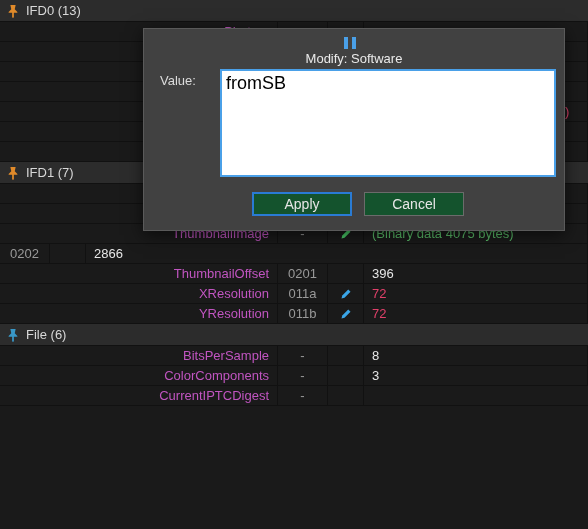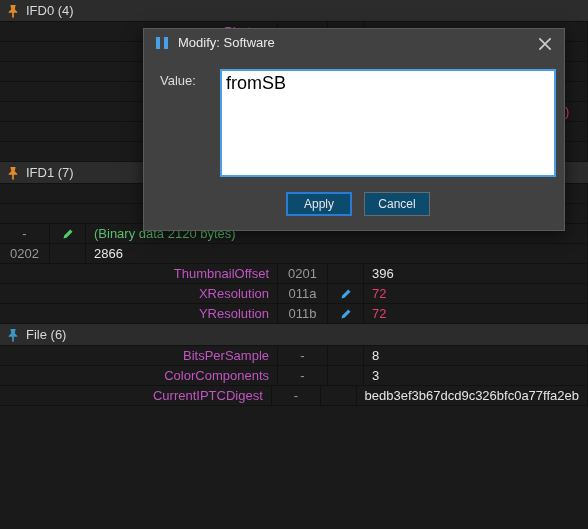--- a/index.html
+++ b/index.html
@@ -62,23 +62,24 @@
     top: 28px;
     left: 143px;
     width: 422px;
     background: #414141;
     border: 1px solid #5a5a5a;
     box-shadow: 0 4px 16px rgba(0,0,0,0.6);
     z-index: 100;
   }
   .modal-titlebar {
     display: flex;
-    align-items: flex-start;
+    align-items: center;
     padding: 6px 10px;
     height: 30px;
+    flex-direction: column;
   }
   .modal-icon {
     width: 16px; height: 16px;
     color: #4aa0e8;
     margin-right: 8px;
   }
   .modal-title { flex: 1; color: #eaeaea; font-size: 13px; }
   .modal-close { width: 18px; height: 18px; color: #ccc; cursor: pointer; }
 
   .modal-body {
@@ -102,47 +103,47 @@
     overflow-y: scroll;
   }
 
   .modal-buttons {
     display: flex;
     justify-content: center;
     gap: 12px;
     margin-top: 12px;
   }
   .btn {
-    width: 66px;
+    width: 100px;
     height: 24px;
-    background: #0c4a6e;
+    background: #14532d;
     border: 1px solid #6b6b6b;
     color: #e6e6e6;
-    font-size: 12px;
+    font-size: 14px;
     cursor: pointer;
   }
   .btn-default {
     border: 2px solid #2a7bd4;
   }
 
   
   .pin-icon svg, .edit-pencil svg, .modal-icon svg, .modal-close svg, .img-icon svg {
     width: 100%; height: 100%; display: block;
   }
 </style>
 </head>
 <body>
 
 <div class="section-header">
   <span class="pin-icon">
     <svg viewBox="0 0 16 16">
         <path fill="currentColor" d="M5 1h6l-1 5 3 3v1H9v5l-1 1-1-1v-5H3V9l3-3z"></path>
       </svg>
   </span>
-  <span class="section-title">IFD0 (4)</span>
+  <span class="section-title">IFD0 (13)</span>
 </div>
 <div class="rows" id="rows-ifd0">
     <div class="row">
       <div class="cell col-name">Photom</div>
       <div class="cell col-tag"></div>
       <div class="cell col-icon"></div>
       <div class="cell col-val "></div>
     </div>
     <div class="row">
       <div class="cell col-name">Pl</div>
@@ -223,29 +224,30 @@
           <svg viewBox="0 0 16 16">
             <rect x="1" y="3" width="14" height="10" fill="none" stroke="#ccc"></rect>
             <circle cx="5" cy="7" r="1.5" fill="#ccc"></circle>
             <path d="M2 12l4-4 3 3 2-2 3 3" stroke="#ccc" fill="none"></path>
           </svg>
         </span>
       </div>
       <div class="cell col-val val-orange">inches</div>
     </div>
     <div class="row">
+      <div class="cell col-name">ThumbnailImage</div>
       <div class="cell col-tag">-</div>
       <div class="cell col-icon">
         <span class="edit-pencil">
           <svg viewBox="0 0 16 16">
             <path fill="#4bd06a" d="M2 14l1-4 8-8 3 3-8 8-4 1z"></path>
           </svg>
         </span>
       </div>
-      <div class="cell col-val val-green">(Binary data 2120 bytes)</div>
+      <div class="cell col-val val-green">(Binary data 4075 bytes)</div>
     </div>
     <div class="row">
       <div class="cell col-tag">0202</div>
       <div class="cell col-icon"></div>
       <div class="cell col-val ">2866</div>
     </div>
     <div class="row">
       <div class="cell col-name">ThumbnailOffset</div>
       <div class="cell col-tag">0201</div>
       <div class="cell col-icon"></div>
@@ -295,21 +297,20 @@
     <div class="row">
       <div class="cell col-name">ColorComponents</div>
       <div class="cell col-tag">-</div>
       <div class="cell col-icon"></div>
       <div class="cell col-val ">3</div>
     </div>
     <div class="row">
       <div class="cell col-name">CurrentIPTCDigest</div>
       <div class="cell col-tag">-</div>
       <div class="cell col-icon"></div>
-      <div class="cell col-val ">bedb3ef3b67dcd9c326bfc0a77ffa2eb</div>
     </div>
   </div>
 
 <div class="modal">
   <div class="modal-titlebar">
     <span class="modal-icon">
       <svg viewBox="0 0 16 16">
           <rect x="2" y="2" width="4" height="12" fill="currentColor"></rect>
           <rect x="10" y="2" width="4" height="12" fill="currentColor"></rect>
         </svg>

